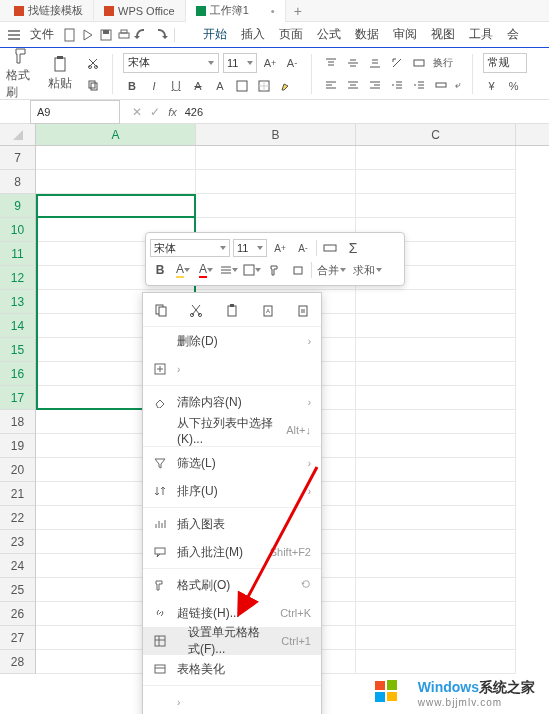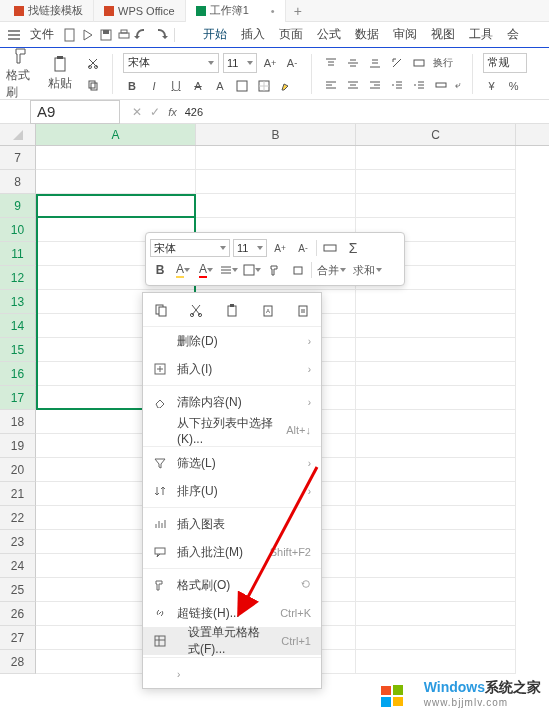--- a/index.html
+++ b/index.html
@@ -26,21 +26,21 @@
 .font-sel { width: 96px; height: 20px; border: 1px solid #ccc; font-size: 11px; padding: 0 4px; background: #fff; display: flex; align-items: center; justify-content: space-between; }
 .size-sel { width: 34px; height: 20px; border: 1px solid #ccc; font-size: 11px; padding: 0 3px; background: #fff; display: flex; align-items: center; justify-content: space-between; }
 .rbtn { width: 18px; height: 18px; display: flex; align-items: center; justify-content: center; color: #555; font-size: 11px; border: 1px solid transparent; }
 .rbtn svg { width: 12px; height: 12px; }
 .bigbtn { display: flex; flex-direction: column; align-items: center; justify-content: center; width: 32px; font-size: 12px; color: #555; gap: 2px; }
 .bigbtn svg { width: 18px; height: 18px; }
 .vsep { width: 1px; height: 40px; background: #e5e5e5; margin: 0 4px; }
 
 
 .fbar { height: 24px; border-bottom: 1px solid #e0e0e0; display: flex; align-items: center; }
-.namebox { width: 90px; height: 20px; border: 1px solid #ccc; margin-left: 30px; font-size: 15px; padding: 11px 6px; display: flex; align-items: center; background: #fff; }
+.namebox { width: 90px; height: 20px; border: 1px solid #ccc; margin-left: 30px; font-size: 11px; padding: 11px 6px; display: flex; align-items: center; background: #fff; }
 .fx-area { display: flex; align-items: center; margin-left: 12px; gap: 8px; }
 .fx-lbl { font-style: italic; color: #666; font-size: 11px; }
 .fval { font-size: 11px; color: #333; }
 
 
 .grid { position: relative; }
 .corner { position: absolute; left: 0; top: 0; width: 36px; height: 22px; background: #f3f3f3; border-right: 1px solid #ccc; border-bottom: 1px solid #ccc; display: flex; align-items: center; justify-content: center; }
 .colhead { position: absolute; top: 0; left: 36px; right: 0; height: 22px; background: #f3f3f3; border-bottom: 1px solid #ccc; display: flex; }
 .ch { width: 160px; border-right: 1px solid #ddd; display: flex; align-items: center; justify-content: center; font-size: 12px; color: #555; }
 .ch.sel { background: #d5ecd9; color: #0a8f51; }
@@ -70,21 +70,21 @@
 .ctx-item .ii { width: 14px; height: 14px; color: #666; flex-shrink: 0; display: flex; align-items: center; justify-content: center; }
 .ctx-item .lbl { flex: 1; }
 .ctx-item .arr { color: #999; font-size: 10px; }
 .ctx-item .sc { color: #999; font-size: 11px; }
 .ctx-sep { height: 1px; background: #eee; margin: 2px 0; }
 
 
 .arrow { position: absolute; pointer-events: none; }
 
 
-.wm { position: absolute; right: 8px; bottom: 6px; display: flex; align-items: flex-end; gap: 20px; }
+.wm { position: absolute; right: 14px; bottom: 6px; display: flex; align-items: flex-start; gap: 20px; }
 .wm .winflag { width: 24px; height: 24px; }
 .wm .t1 { font-size: 14px; color: #2b9ae0; font-weight: 600; }
 .wm .t2 { font-size: 10px; color: #888; letter-spacing: 1px; }
 
 .caret { width: 0; height: 0; border-left: 3px solid transparent; border-right: 3px solid transparent; border-top: 4px solid #888; display: inline-block; }
 </style>
 </head>
 <body>
 
 <div class="titlebar">
@@ -581,21 +581,20 @@
       <span class="lbl">删除(D)</span>
       <span class="arr">›</span>
   </div>
   <div class="ctx-item">
     <span class="ii">
         <svg viewBox="0 0 12 12" width="12" height="12">
           <rect x="1" y="1" width="10" height="10" fill="none" stroke="#666"></rect>
           <path d="M6 3v6M3 6h6" stroke="#666"></path>
         </svg>
       </span>
-    <span class="lbl">插入(I)</span>
       <span class="arr">›</span>
   </div>
   <div class="ctx-sep"></div>
   <div class="ctx-item">
     <span class="ii">
         <svg viewBox="0 0 12 12" width="12" height="12">
           <path d="M2 8l4-4 4 4-4 4H4z" fill="none" stroke="#666"></path>
         </svg>
       </span>
     <span class="lbl">清除内容(N)</span>
@@ -667,20 +666,29 @@
   </div>
   <div class="ctx-item hover">
     <span class="ii">
         <svg viewBox="0 0 12 12" width="12" height="12">
           <rect x="1" y="1" width="10" height="10" fill="none" stroke="#666"></rect>
           <path d="M1 5h10M5 1v10" stroke="#666"></path>
         </svg>
       </span>
     <span class="lbl">设置单元格格式(F)...</span>
       <span class="sc">Ctrl+1</span>
+  </div>
+  <div class="ctx-item">
+    <span class="ii">
+        <svg viewBox="0 0 12 12" width="12" height="12">
+          <rect x="1" y="2" width="10" height="8" fill="none" stroke="#666"></rect>
+          <path d="M1 5h10" stroke="#666"></path>
+        </svg>
+      </span>
+    <span class="lbl">表格美化</span>
   </div>
   <div class="ctx-sep"></div>
   <div class="ctx-item">
     <span class="ii"></span>
       <span class="arr">›</span>
   </div>
 </div>
 
 <svg class="arrow" style="left:232px;top:462px" width="90" height="160" viewBox="0 0 90 160">
   <defs>

